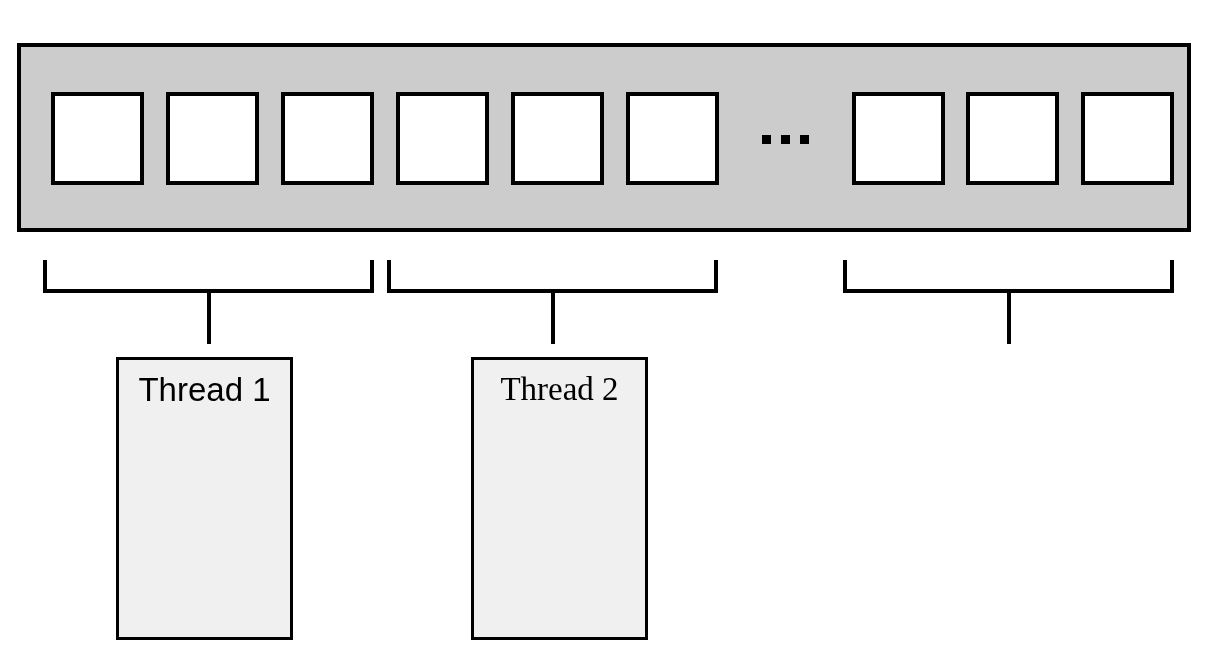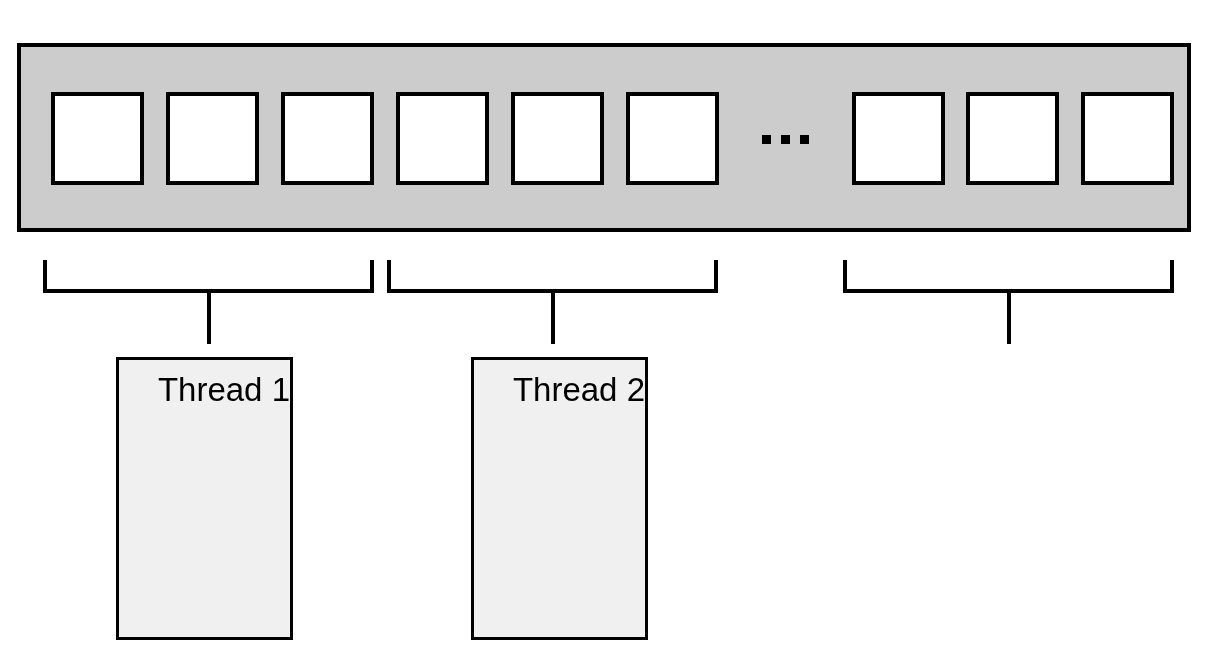--- a/index.html
+++ b/index.html
@@ -87,26 +87,26 @@
   .thread-box {
     position: absolute;
     top: 357px;
     width: 177px;
     height: 283px;
     background: #f0f0f0;
     border: 3px solid #000000;
     box-sizing: border-box;
   }
   .thread-1 { left: 116px; }
-  .thread-2 { left: 471px; }
+  .thread-2 { left: 471px; font-family: Liberation Serif, serif; }
   .thread-m { left: 928px; }
   .thread-label {
     display: block;
     margin-top: 11px;
-    text-align: right;
+    text-align: center;
     font-size: 33px;
     line-height: 1.15;
     color: #000000;
     white-space: nowrap;
   }
 </style>
 </head>
 <body>
 
 <div class="canvas">

